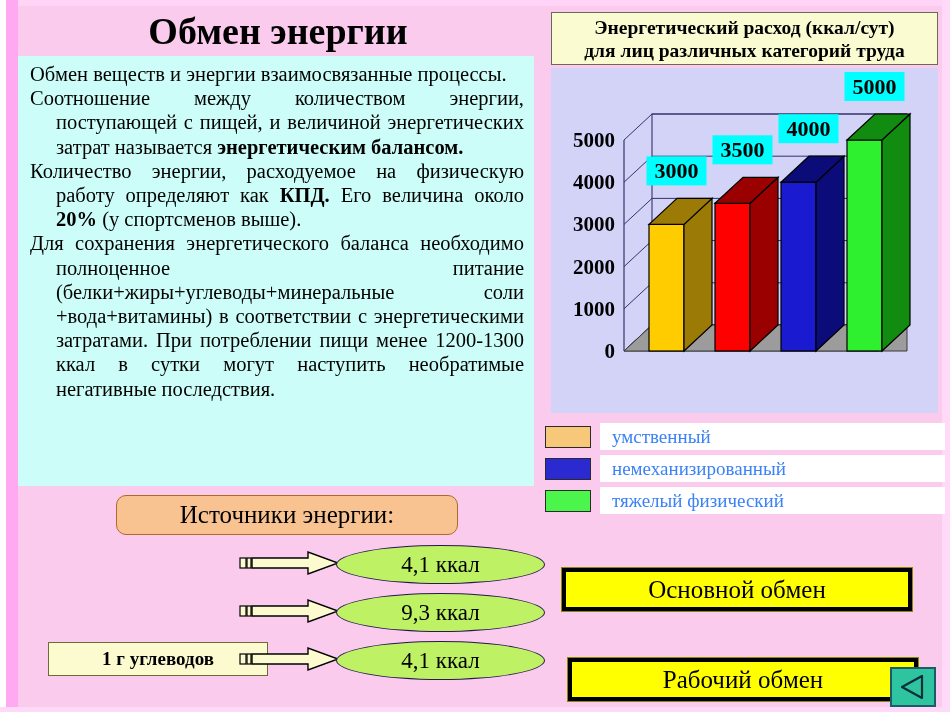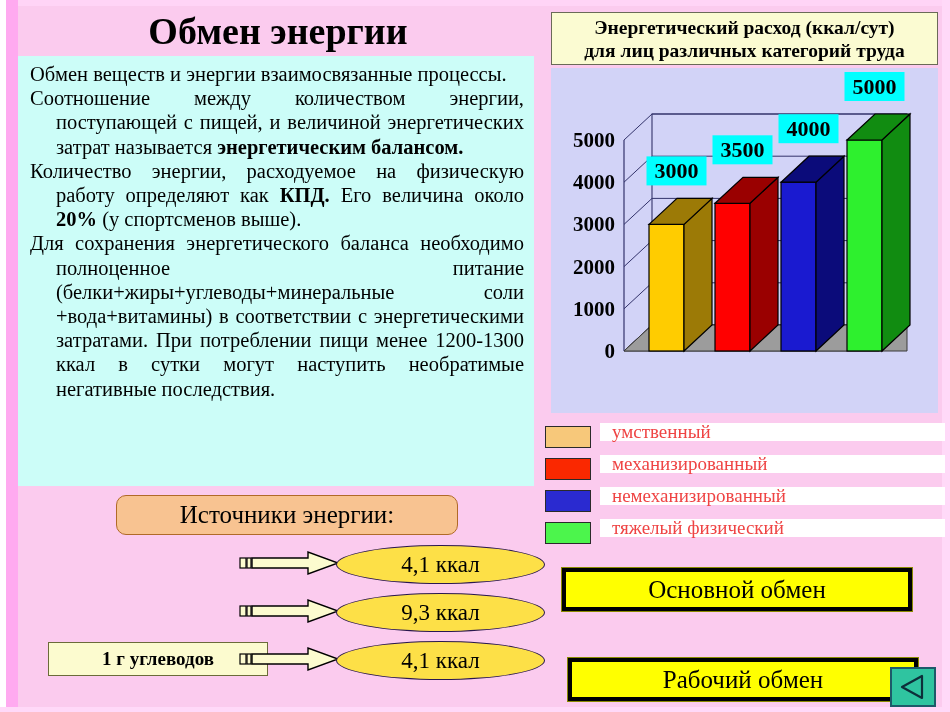--- a/index.html
+++ b/index.html
@@ -107,21 +107,21 @@
   }
   .src-arrow {
     position: absolute;
     left: 190px; top: 4px;
     width: 110px; height: 26px;
   }
   .src-ellipse {
     position: absolute;
     left: 288px; top: -1px;
     width: 207px; height: 37px;
-    background: #fde047;
+    background: #bef264;
     border: 1.5px solid #2a1850;
     border-radius: 50% / 50%;
     display: flex; align-items: center; justify-content: center;
     font-size: 23px; color: #000000;
   }
 
   
   #chart-title {
     position: absolute;
     left: 551px; top: 12px;
@@ -161,26 +161,26 @@
   .legend-swatch {
     position: absolute;
     left: 0; top: 3px;
     width: 46px; height: 22px;
     border: 1.5px solid #2a2a2a;
     box-sizing: border-box;
   }
   .legend-label {
     position: absolute;
     left: 55px; top: 0;
-    right: 0; height: 18px;
+    right: 0; height: 27px;
     background: #ffffff;
     display: flex; align-items: center;
     padding-left: 12px;
     font-size: 19px;
-    color: #ef4444;
+    color: #3b82f6;
     box-sizing: border-box;
   }
 
   
   .ybtn {
     position: absolute;
     left: 562px;
     width: 350px; height: 43px;
     background: #ffff00;
     border: 4px solid #000000;
@@ -328,24 +328,20 @@
         </g>
     </svg>
   </div>
 
   <div id="legend">
     <div class="legend-row">
       <div class="legend-swatch" id="sw0" style="background: rgb(247, 200, 122);"></div>
       <div class="legend-label">умственный</div>
     </div>
     <div class="legend-row">
-      <div class="legend-swatch" id="sw1" style="background: rgb(250, 40, 0);"></div>
-      <div class="legend-label">механизированный</div>
-    </div>
-    <div class="legend-row">
       <div class="legend-swatch" id="sw2" style="background: rgb(42, 42, 208);"></div>
       <div class="legend-label">немеханизированный</div>
     </div>
     <div class="legend-row">
       <div class="legend-swatch" id="sw3" style="background: rgb(76, 245, 76);"></div>
       <div class="legend-label">тяжелый физический</div>
     </div>
   </div>
 
   <div class="ybtn" id="btn-basal">Основной обмен</div>

